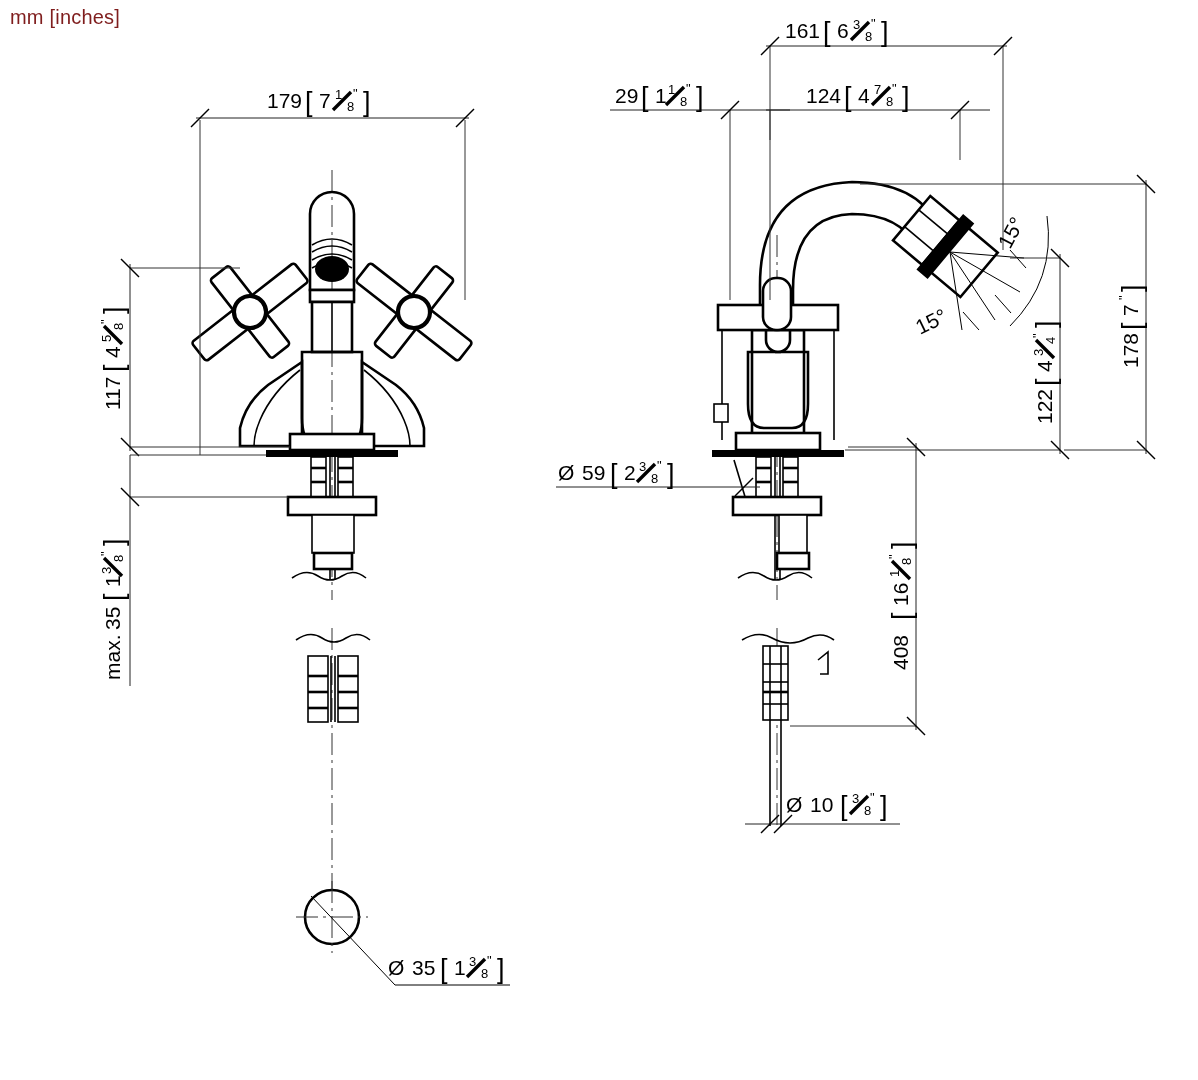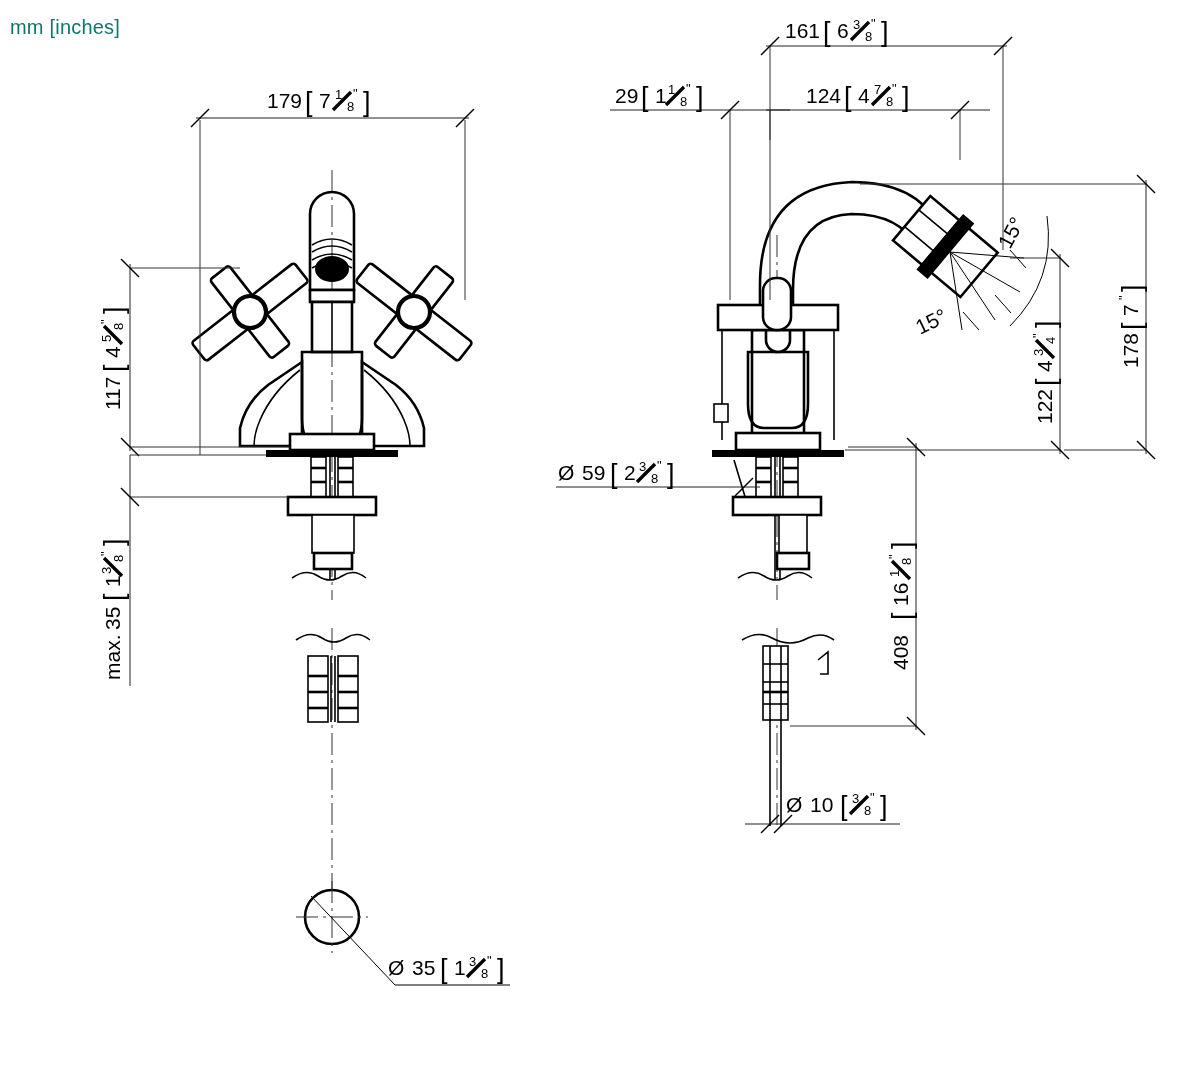--- a/index.html
+++ b/index.html
@@ -1,20 +1,20 @@
 <!DOCTYPE html>
 <html><head>
 <meta charset="utf-8">
 <style>
   html,body{margin:0;padding:0;background:#ffffff;}
   body{width:1198px;height:1080px;overflow:hidden;
        font-family:"Liberation Sans","DejaVu Sans",sans-serif;color:#000;}
   #sheet{position:relative;width:1198px;height:1080px;background:#fff;}
   svg{display:block;}
-  .unit-note{position:absolute;left:10px;top:16px;font-size:20px;color:#0f766e;letter-spacing:0.2px;}
+  .unit-note{position:absolute;left:10px;top:6px;font-size:20px;color:#7f1d1d;letter-spacing:0.2px;}
   text{font-family:"Liberation Sans","DejaVu Sans",sans-serif;fill:#000;}
   .dimtxt{font-size:21px;}
   .angtxt{font-size:21px;}
   .frac-num{font-size:13px;}
   .frac-den{font-size:13px;}
   .inch{font-size:13px;}
   .brk{font-size:27px;}
   .ln{stroke:#000;fill:none;}
   .thin{stroke-width:1;}
   .med{stroke-width:1.6;}

